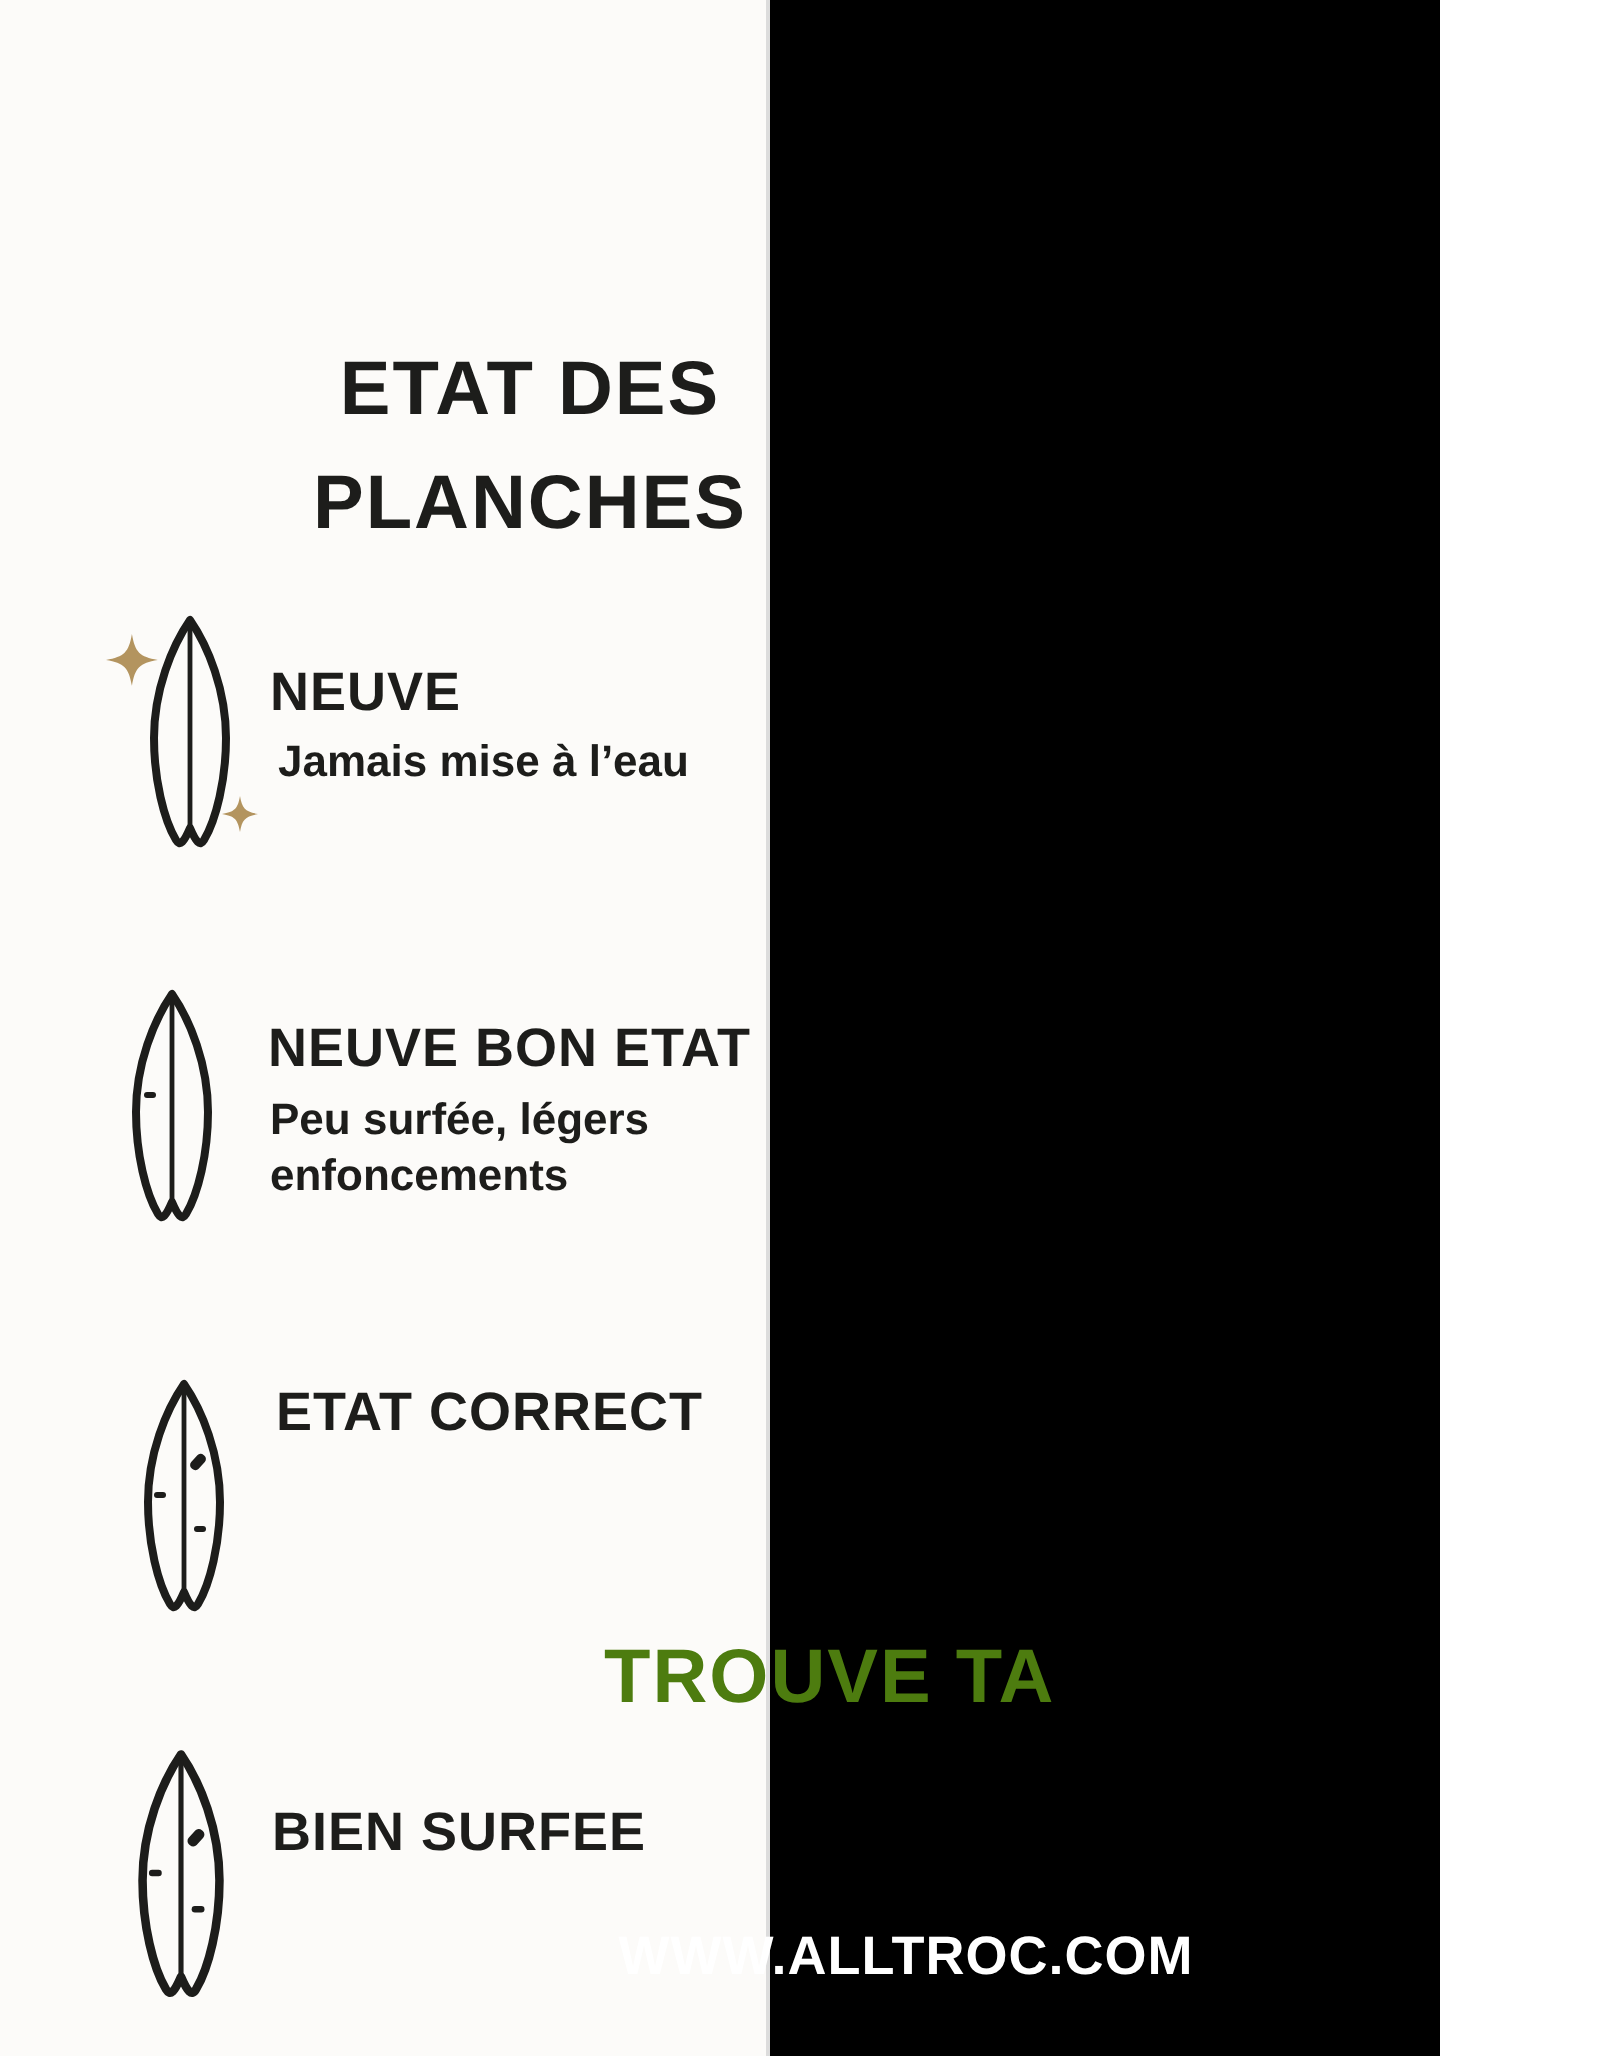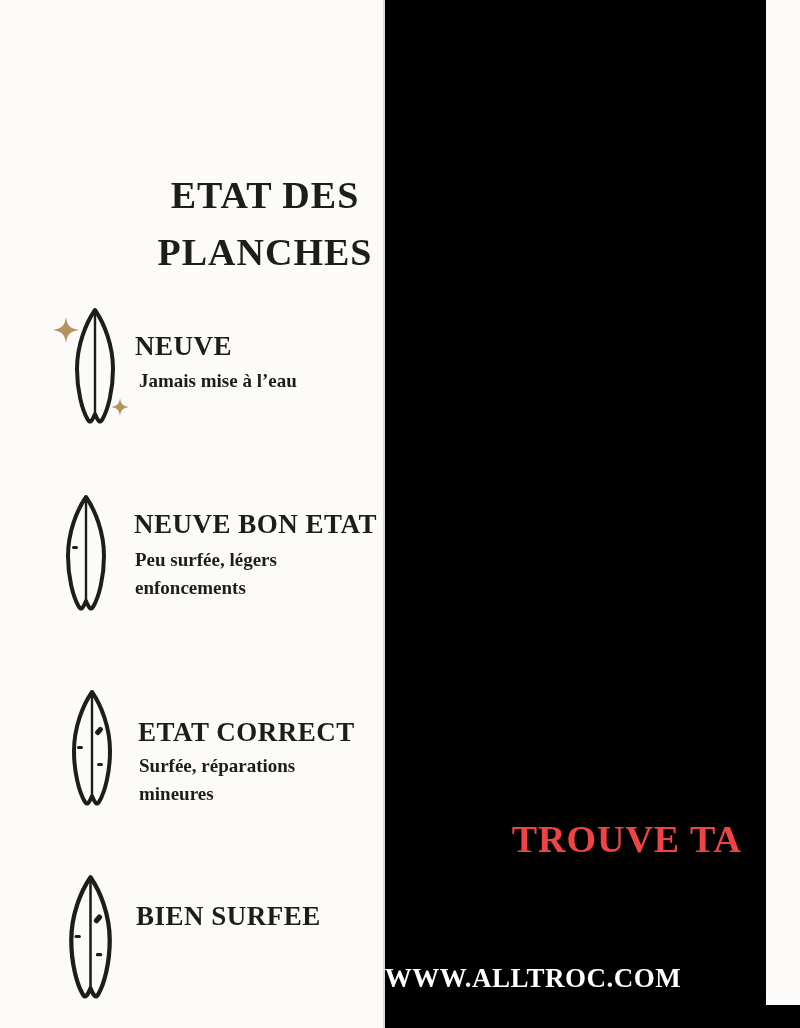--- a/index.html
+++ b/index.html
@@ -1,19 +1,19 @@
 <!DOCTYPE html>
 <html style="--background: #fcfbf9; --panel: #000000; --ink: #1d1d1b; --sparkle: #b3945f;"><head>
 <meta charset="utf-8">
 <style>
   html,body{margin:0;padding:0;}
   .page{
-    position:relative; width:800px; height:1028px; overflow:hidden;
+    position:relative; width:720px; height:1028px; overflow:hidden;
     background:var(--background,#fcfbf9);
-    font-family:Liberation Serif, serif;
+    font-family:Liberation Sans, sans-serif;
     color:var(--ink,#1d1d1b);
   }
   .black-panel{
     position:absolute; left:383px; top:0; width:417px; height:1028px;
     background:var(--panel,#000);
     border-left:2px solid #dcdcdc;
   }
   .white-strip{
     position:absolute; left:766px; top:0; width:34px; height:1005px;
     background:var(--background,#fcfbf9);
@@ -23,26 +23,26 @@
     text-align:center; font-weight:800; font-size:38px; line-height:57px;
     letter-spacing:1px; color:var(--ink,#1d1d1b);
   }
   .icon{ position:absolute; color:var(--ink,#1d1d1b); }
   .sparkle{ color:var(--sparkle,#b3945f); }
   .cond-label{
     position:absolute; font-weight:800; font-size:27px; letter-spacing:.5px;
     white-space:nowrap; color:var(--ink,#1d1d1b);
   }
   .cond-desc{
-    position:absolute; font-weight:700; font-size:19px; line-height:28px;
+    position:absolute; font-weight:700; font-size:22px; line-height:28px;
     color:var(--ink,#1d1d1b);
   }
   .tagline{
-    position:absolute; right:58px; top:810px; width:360px; text-align:right;
-    color:#ef4444; font-weight:800; font-size:38px; line-height:58px;
+    position:absolute; right:58px; top:810px; width:360px; 
+    color:#4d7c0f; font-weight:800; font-size:38px; line-height:58px;
     letter-spacing:1px;
   }
   .website{
     position:absolute; right:57px; top:963px; width:420px; text-align:center;
     color:#ffffff; font-weight:800; font-size:27px; letter-spacing:.5px;
     white-space:nowrap;
   }
 </style>
 </head>
 <body>
@@ -81,22 +81,21 @@
   </svg>
   <div class="cond-label" style="left:134px;top:509px">NEUVE BON ETAT</div>
   <div class="cond-desc" style="left:135px;top:546px;width:210px">Peu surfée, légers enfoncements</div>
 
   <svg class="icon" style="left:70px;top:689px" width="44" height="126" viewBox="0 0 44 126">
     <use href="#board-shape"></use>
     <rect x="7" y="57" width="6" height="3" rx="1.5" fill="currentColor"></rect>
     <rect x="-4.5" y="-2.5" width="9" height="5" rx="2.2" transform="translate(29,42) rotate(-48)" fill="currentColor"></rect>
     <rect x="27" y="74" width="6" height="3" rx="1.5" fill="currentColor"></rect>
   </svg>
-  <div class="cond-label" style="left:138px;top:717px">ETAT CORRECT</div>
-  <div class="cond-desc" style="left:139px;top:752px;width:215px">Surfée, réparations mineures</div>
+  <div class="cond-label" style="left:138px;top:691px">ETAT CORRECT</div>
 
   <svg class="icon" style="left:67px;top:874px" width="47" height="133" viewBox="0 0 44 124.5">
     <use href="#board-shape"></use>
     <rect x="7" y="57" width="6" height="3" rx="1.5" fill="currentColor"></rect>
     <rect x="-4.5" y="-2.5" width="9" height="5" rx="2.2" transform="translate(29,42) rotate(-48)" fill="currentColor"></rect>
     <rect x="27" y="74" width="6" height="3" rx="1.5" fill="currentColor"></rect>
   </svg>
   <div class="cond-label" style="left:136px;top:901px">BIEN SURFEE</div>
 
   <div class="tagline">

